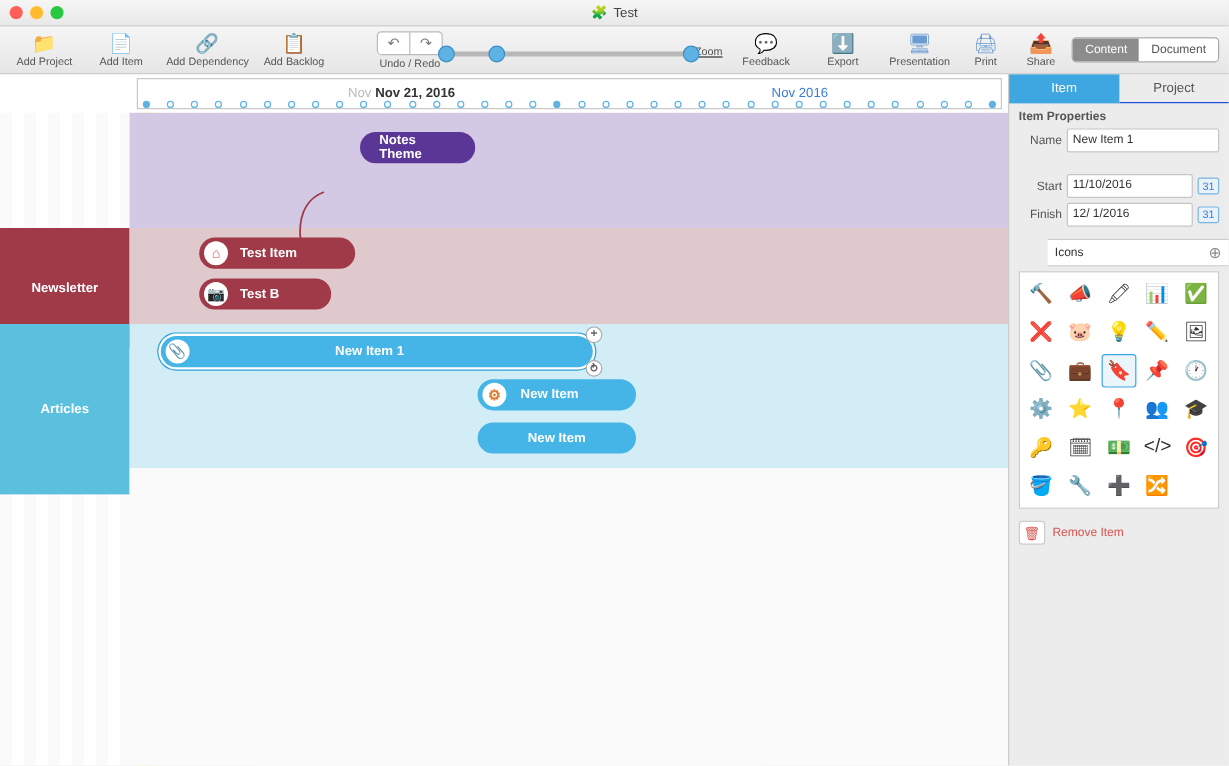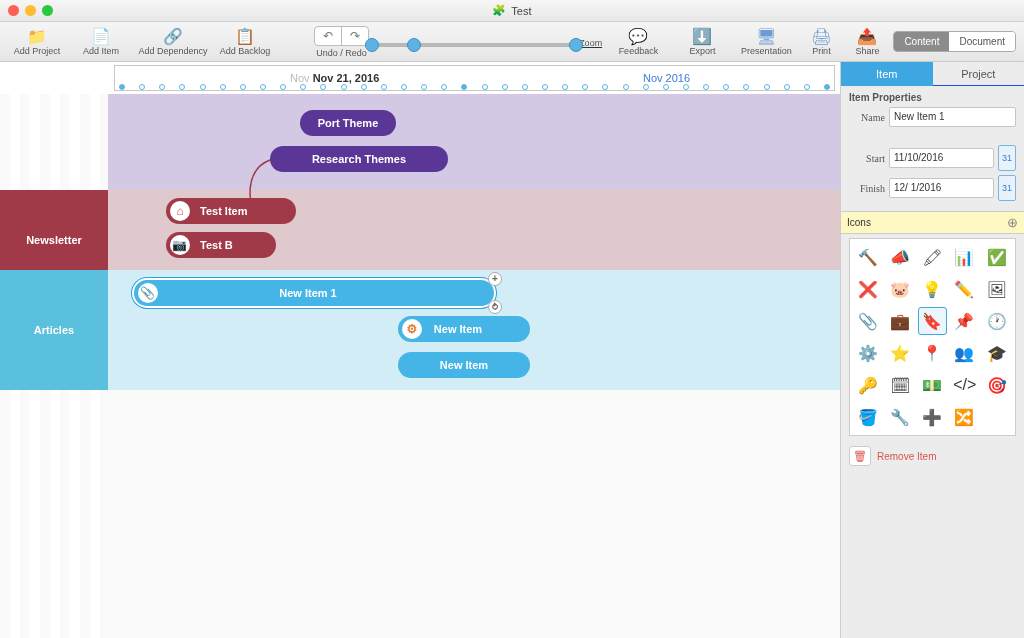--- a/index.html
+++ b/index.html
@@ -47,21 +47,21 @@
 
 .lanes{position:absolute; top:32px; left:0; right:0; bottom:0;}
 .lane-label{position:absolute; left:0; width:108px; color:#fff; font-size:11px; font-weight:600; display:flex; align-items:center; justify-content:center; text-align:center;}
 .lane-bg{position:absolute; left:108px; right:0;}
 .stripes{background-image:repeating-linear-gradient(90deg, rgba(0,0,0,0.02) 0 10px, rgba(0,0,0,0) 10px 20px);}
 
 .lane1-label{top:0; height:96px; background:#5a3696;}
 .lane1-bg{top:0; height:96px; background:#d4c9e4;}
 .lane2-label{top:96px; height:100px; background:#a03a48;}
 .lane2-bg{top:96px; height:80px; background:#e0c9cd;}
-.lane3-label{top:176px; height:120px; background:#5bc0de;}
+.lane3-label{top:176px; height:142px; background:#5bc0de;}
 .lane3-bg{top:176px; height:120px; background:#d3edf6;}
 .lane-rest{top:296px; bottom:0; background:#fafafa;}
 
 
 .today{position:absolute; left:114px; top:0; bottom:0; width:18px; background:rgba(255,235,59,0.75); pointer-events:none;}
 
 
 .item{position:absolute; border-radius:14px; color:#fff; font-size:11px; font-weight:600; display:flex; align-items:center; justify-content:center; height:26px; padding:0 16px;}
 .item.purple{background:#5a3696;}
 .item.maroon{background:#a03a48;}
@@ -70,25 +70,25 @@
 .item .badge{width:20px; height:20px; background:#fff; border-radius:50%; display:flex; align-items:center; justify-content:center; margin-right:10px; color:#d9534f; font-size:12px;}
 .item.with-badge{justify-content:flex-start; padding-left:4px;}
 
 
 .side-tabs{display:flex; height:24px;}
 .side-tabs div{flex:1; text-align:center; line-height:24px; font-size:11px; background:#ececec; color:#555; border-bottom:1px solid #1d4ed8; cursor:pointer;}
 .side-tabs div.active{background:#3ea6e0; color:#fff; border-bottom:1px solid #3ea6e0;}
 .side-section{padding:6px 8px;}
 .side-section h4{font-size:10px; font-weight:600; color:#555; margin-bottom:4px;}
 .prop-row{display:flex; align-items:center; margin:4px 0; gap:4px;}
-.prop-row label{width:36px; text-align:right; font-size:10px; color:#555;font-family:Liberation Serif, serif;}
+.prop-row label{width:36px; text-align:right; font-size:10px; color:#555;}
 .prop-row .input{flex:1; background:#fff; border:1px solid #c5c5c5; border-radius:2px; padding:3px 4px; font-size:10px; height:20px; color:#333;}
-.prop-row .cal{width:18px; height:26px; background:#e8f2fb; border:1px solid #7bb4e0; border-radius:2px; display:flex; align-items:center; justify-content:center; font-size:9px; color:#3b7dd8;}
+.prop-row .cal{width:18px; height:14px; background:#e8f2fb; border:1px solid #7bb4e0; border-radius:2px; display:flex; align-items:center; justify-content:center; font-size:9px; color:#3b7dd8;}
 .notes-box{background:#fff; border:1px solid #c5c5c5; border-radius:2px; height:40px;}
-.icons-head{display:flex; justify-content:space-between; align-items:center; background:#fef9c3; padding:3px 6px; font-size:10px; border-top:1px solid #ccc; border-bottom:1px solid #ccc;}
+.icons-head{display:flex; justify-content:space-between; align-items:center; background:#ffffff; padding:3px 6px; font-size:10px; border-top:1px solid #ccc; border-bottom:1px solid #ccc;margin-left:32px;}
 .icons-grid{background:#fff; border:1px solid #ccc; margin:4px 8px; padding:4px; display:grid; grid-template-columns:repeat(5,1fr); gap:4px; max-height:290px; overflow:hidden;}
 .icons-grid .cell{height:28px; display:flex; align-items:center; justify-content:center; font-size:16px; border:1px solid transparent; cursor:pointer;}
 .icons-grid .cell.sel{border:1px solid #3ea6e0; border-radius:3px; background:#eaf5fc;}
 .remove-row{margin:6px 8px; display:flex; align-items:center; gap:6px;}
 .remove-row .trash{width:22px; height:20px; border:1px solid #ccc; border-radius:3px; background:#fff; display:flex; align-items:center; justify-content:center; color:#d9534f; font-size:11px;}
 .remove-row .lbl{color:#d9534f; font-size:10px;}
 </style>
 </head>
 <body>
 
@@ -219,22 +219,21 @@
     <div class="lanes stripes">
       <div class="today"></div>
 
       <div class="lane-bg lane1-bg stripes"></div>
       <div class="lane-label lane2-label">Newsletter</div>
       <div class="lane-bg lane2-bg stripes"></div>
       <div class="lane-label lane3-label">Articles</div>
       <div class="lane-bg lane3-bg stripes"></div>
       <div class="lane-bg lane-rest stripes"></div>
 
-      <div class="item purple" style="top:16px; left:300px; width:96px;">Port Theme</div>
-      <div class="item purple" style="top:52px; left:270px; width:178px;">Research Themes</div>
+      <div class="item purple" style="top:16px; left:300px; width:96px;">Notes Theme</div>
 
       <svg style="position:absolute; top:66px; left:250px; width:28px; height:52px; overflow:visible">
         <path d="M20 0 C 4 6, 0 20, 0 34 C 0 44, 6 48, 16 48" stroke="#a03a48" stroke-width="1.5" fill="none"></path>
         <polygon points="16,44 24,48 16,52" fill="#a03a48"></polygon>
       </svg>
 
       <div class="item maroon with-badge" style="top:104px; left:166px; width:130px;">
         <span class="badge">⌂</span>
         <span>Test Item</span>
       </div>

